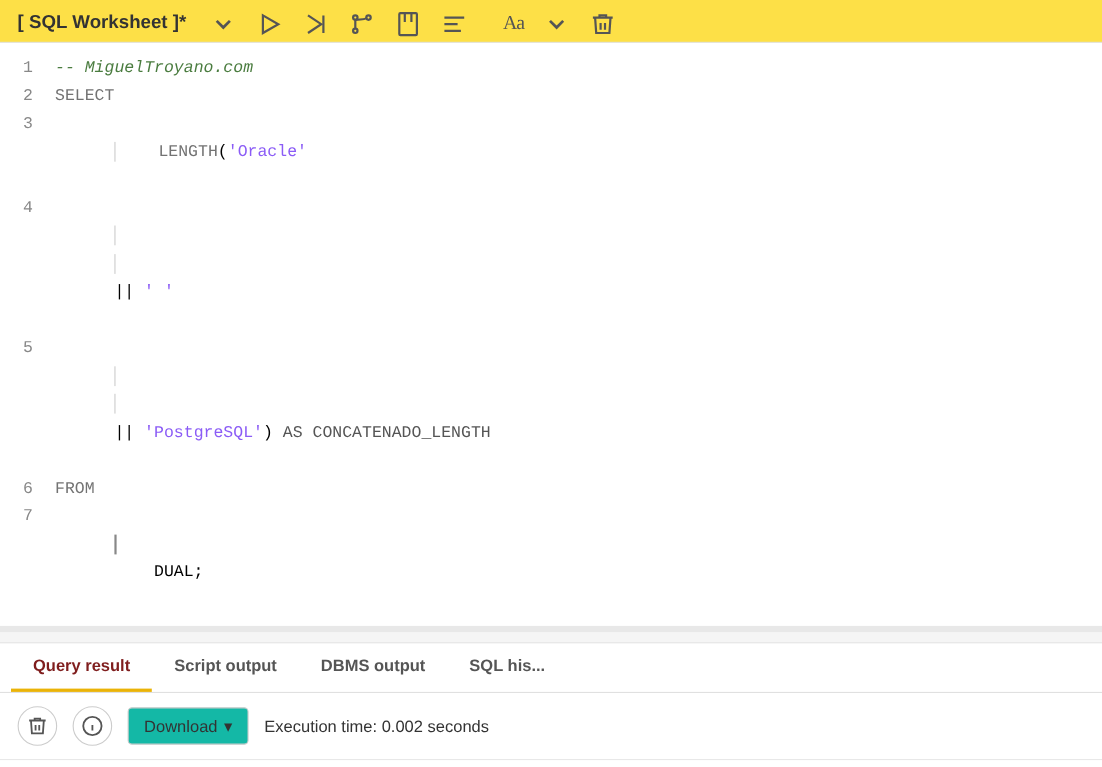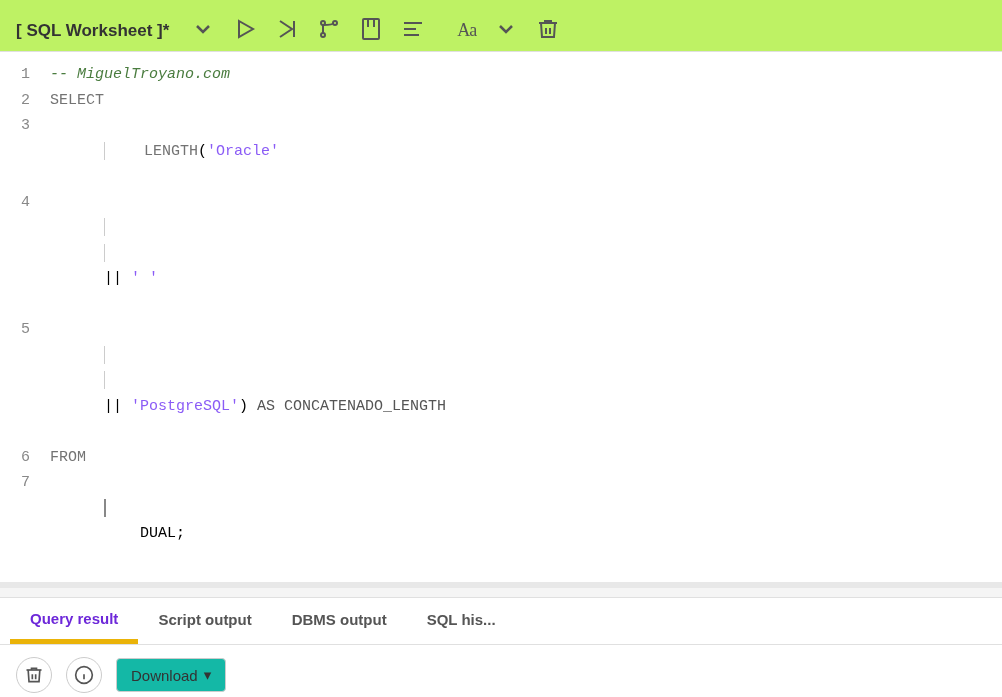--- a/index.html
+++ b/index.html
@@ -1,26 +1,26 @@
 <!DOCTYPE html>
 <html><head>
   <meta charset="utf-8">
   <style>
     * { margin: 0; padding: 0; box-sizing: border-box; }
     body { font-family: 'Segoe UI', Arial, sans-serif; background: #fff; width: 1002px; height: 697px; overflow: hidden; }
 
     
     .toolbar {
       display: flex;
-      align-items: flex-end;
+      align-items: flex-start;
       padding: 10px 16px;
-      background: #bef264;
+      background: #fde047;
       border-bottom: 1px solid #e0e0e0;
       gap: 18px;
-      height: 52px;
+      height: 39px;
     }
     .toolbar-title {
       font-size: 17px;
       font-weight: 600;
       color: #333;
       margin-right: 4px;
       white-space: nowrap;
     }
     .toolbar-icon {
       font-size: 20px;
@@ -86,23 +86,23 @@
     .tab-item {
       padding: 12px 20px;
       font-size: 15px;
       color: #555;
       cursor: pointer;
       border-bottom: 3px solid transparent;
       white-space: nowrap;
       font-weight: 700;
     }
     .tab-item.active {
-      color: #6d28d9;
+      color: #7f1d1d;
       font-weight: 700;
-      border-bottom: 5px solid #eab308;
+      border-bottom: 3px solid #eab308;
     }
 
     
     .result-toolbar {
       display: flex;
       align-items: center;
       padding: 12px 16px;
       gap: 14px;
       border-bottom: 1px solid #e8e8e8;
     }
@@ -277,13 +277,14 @@
     <svg viewBox="0 0 24 24" fill="none" stroke="#555" stroke-width="2" width="20" height="20">
       <circle cx="12" cy="12" r="10"></circle>
       <line x1="12" y1="8" x2="12" y2="8"></line>
       <line x1="12" y1="11" x2="12" y2="17"></line>
     </svg>
   </div>
   <div class="download-btn">
     <span>Download</span>
     <span>▾</span>
   </div>
+  <span class="exec-time">Execution time: 0.002 seconds</span>
 </div>
 
 </body></html>

